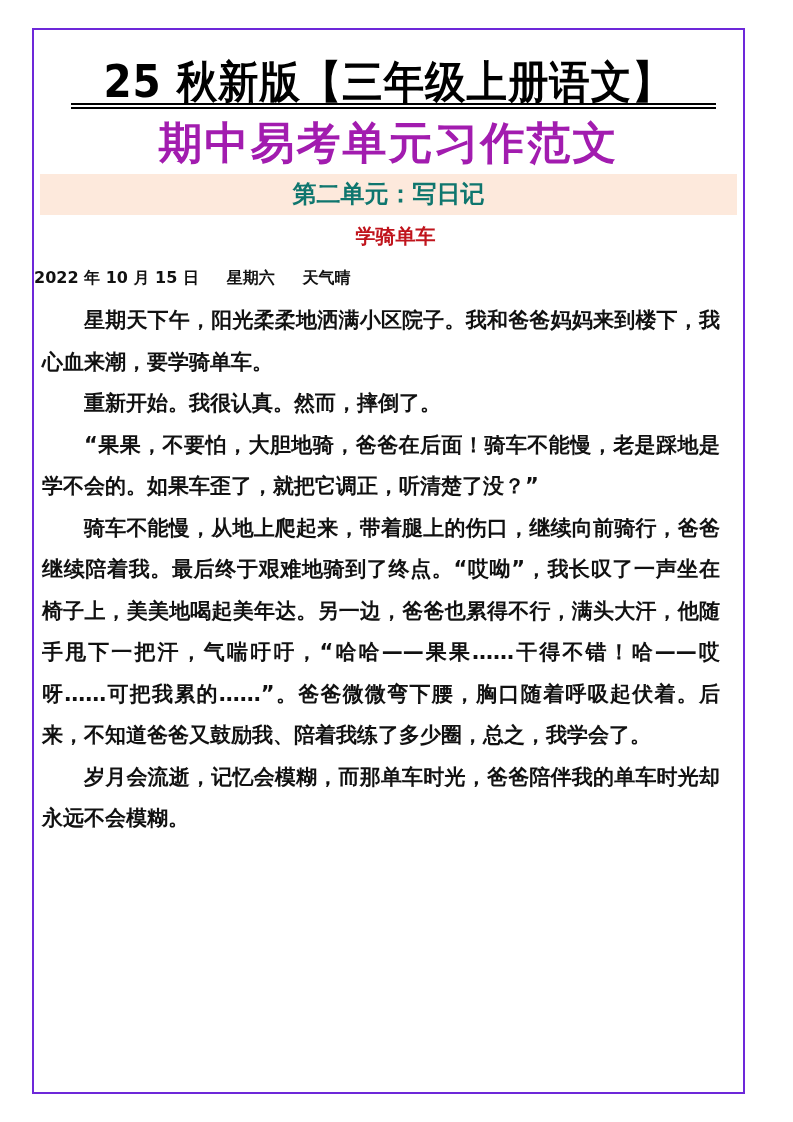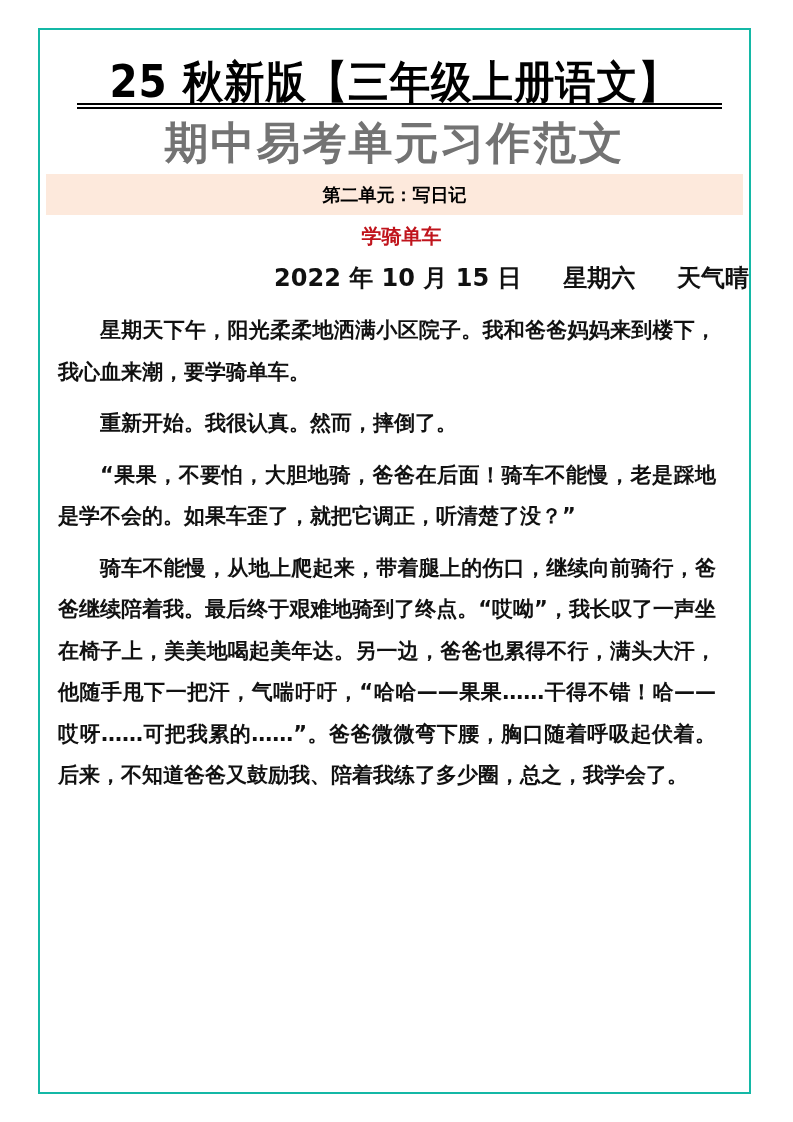--- a/index.html
+++ b/index.html
@@ -9,25 +9,25 @@
   }
   body {
     width: 793px;
     height: 1122px;
     position: relative;
     overflow: hidden;
     font-family: "DejaVu Sans", "Liberation Sans", sans-serif;
   }
   .frame {
     position: absolute;
-    left: 38px;
+    left: 32px;
     top: 28px;
     width: 709px;
     height: 1062px;
-    border: 2px solid #14b8a6;
+    border: 2px solid #6d28d9;
     box-sizing: content-box;
   }
   .title-main {
     position: absolute;
     left: 0;
     right: 0;
     top: 22px;
     text-align: center;
     font-size: 44px;
     font-weight: bold;
@@ -47,75 +47,75 @@
   .title-rule.r1 { top: 73px; }
   .title-rule.r2 { top: 77px; }
   .title-sub {
     position: absolute;
     left: 0;
     right: 0;
     top: 84px;
     text-align: center;
     font-size: 44px;
     font-weight: bold;
-    color: #737373;
+    color: #a21caf;
     line-height: 58px;
     letter-spacing: 2px;
     white-space: nowrap;
   }
   .unit-band {
     position: absolute;
     left: 6px;
     right: 6px;
     top: 144px;
     height: 41px;
     background: #fde9dc;
     text-align: center;
-    font-size: 18px;
+    font-size: 24px;
     font-weight: bold;
-    color: #000000;
+    color: #0f766e;
     line-height: 41px;
   }
   .essay-title {
     position: absolute;
     left: 0;
     right: 0;
     top: 190px;
     text-align: center;
     font-size: 20px;
     font-weight: bold;
     color: #c0141c;
     line-height: 32px;
     margin-left: 14px;
   }
   .date-line {
     position: absolute;
     left: 0;
     right: 0;
     top: 232px;
-    text-align: right;
-    font-size: 24px;
+    text-align: left;
+    font-size: 16px;
     font-weight: bold;
     color: #111;
     line-height: 32px;
     white-space: pre;
   }
   .body {
     position: absolute;
     left: 8px;
     width: 678px;
     top: 270px;
     font-size: 21px;
     font-weight: bold;
     color: #111;
     line-height: 41.5px;
     text-align: justify;
   }
   .body p {
-    margin: 10px;
+    margin: 0;
     text-indent: 2em;
   }
   .hl {
     color: #1a6fc6;
     text-decoration: underline;
     text-decoration-thickness: 1px;
     text-underline-offset: 5px;
   }
 </style>
 </head>
@@ -132,14 +132,15 @@
   </div>
 
   <div class="essay-title">学骑单车</div>
   <div class="date-line">2022 年 10 月 15 日     星期六     天气晴</div>
 
   <div class="body">
     <p>星期天下午，阳光柔柔地洒满小区院子。我和爸爸妈妈来到楼下，我心血来潮，要学骑单车。</p>
     <p>重新开始。我很认真。然而，摔倒了。</p>
     <p>“果果，不要怕，大胆地骑，爸爸在后面！骑车不能慢，老是踩地是学不会的。如果车歪了，就把它调正，听清楚了没？”</p>
     <p>骑车不能慢，从地上爬起来，带着腿上的伤口，继续向前骑行，爸爸继续陪着我。最后终于艰难地骑到了终点。“哎呦”，我长叹了一声坐在椅子上，美美地喝起美年达。另一边，爸爸也累得不行，满头大汗，他随手甩下一把汗，气喘吁吁，“哈哈——果果……干得不错！哈——哎呀……可把我累的……”。爸爸微微弯下腰，胸口随着呼吸起伏着。后来，不知道爸爸又鼓励我、陪着我练了多少圈，总之，我学会了。</p>
+    <p>岁月会流逝，记忆会模糊，而那单车时光，爸爸陪伴我的单车时光却永远不会模糊。</p>
   </div>
 </div>
 
 </body></html>

